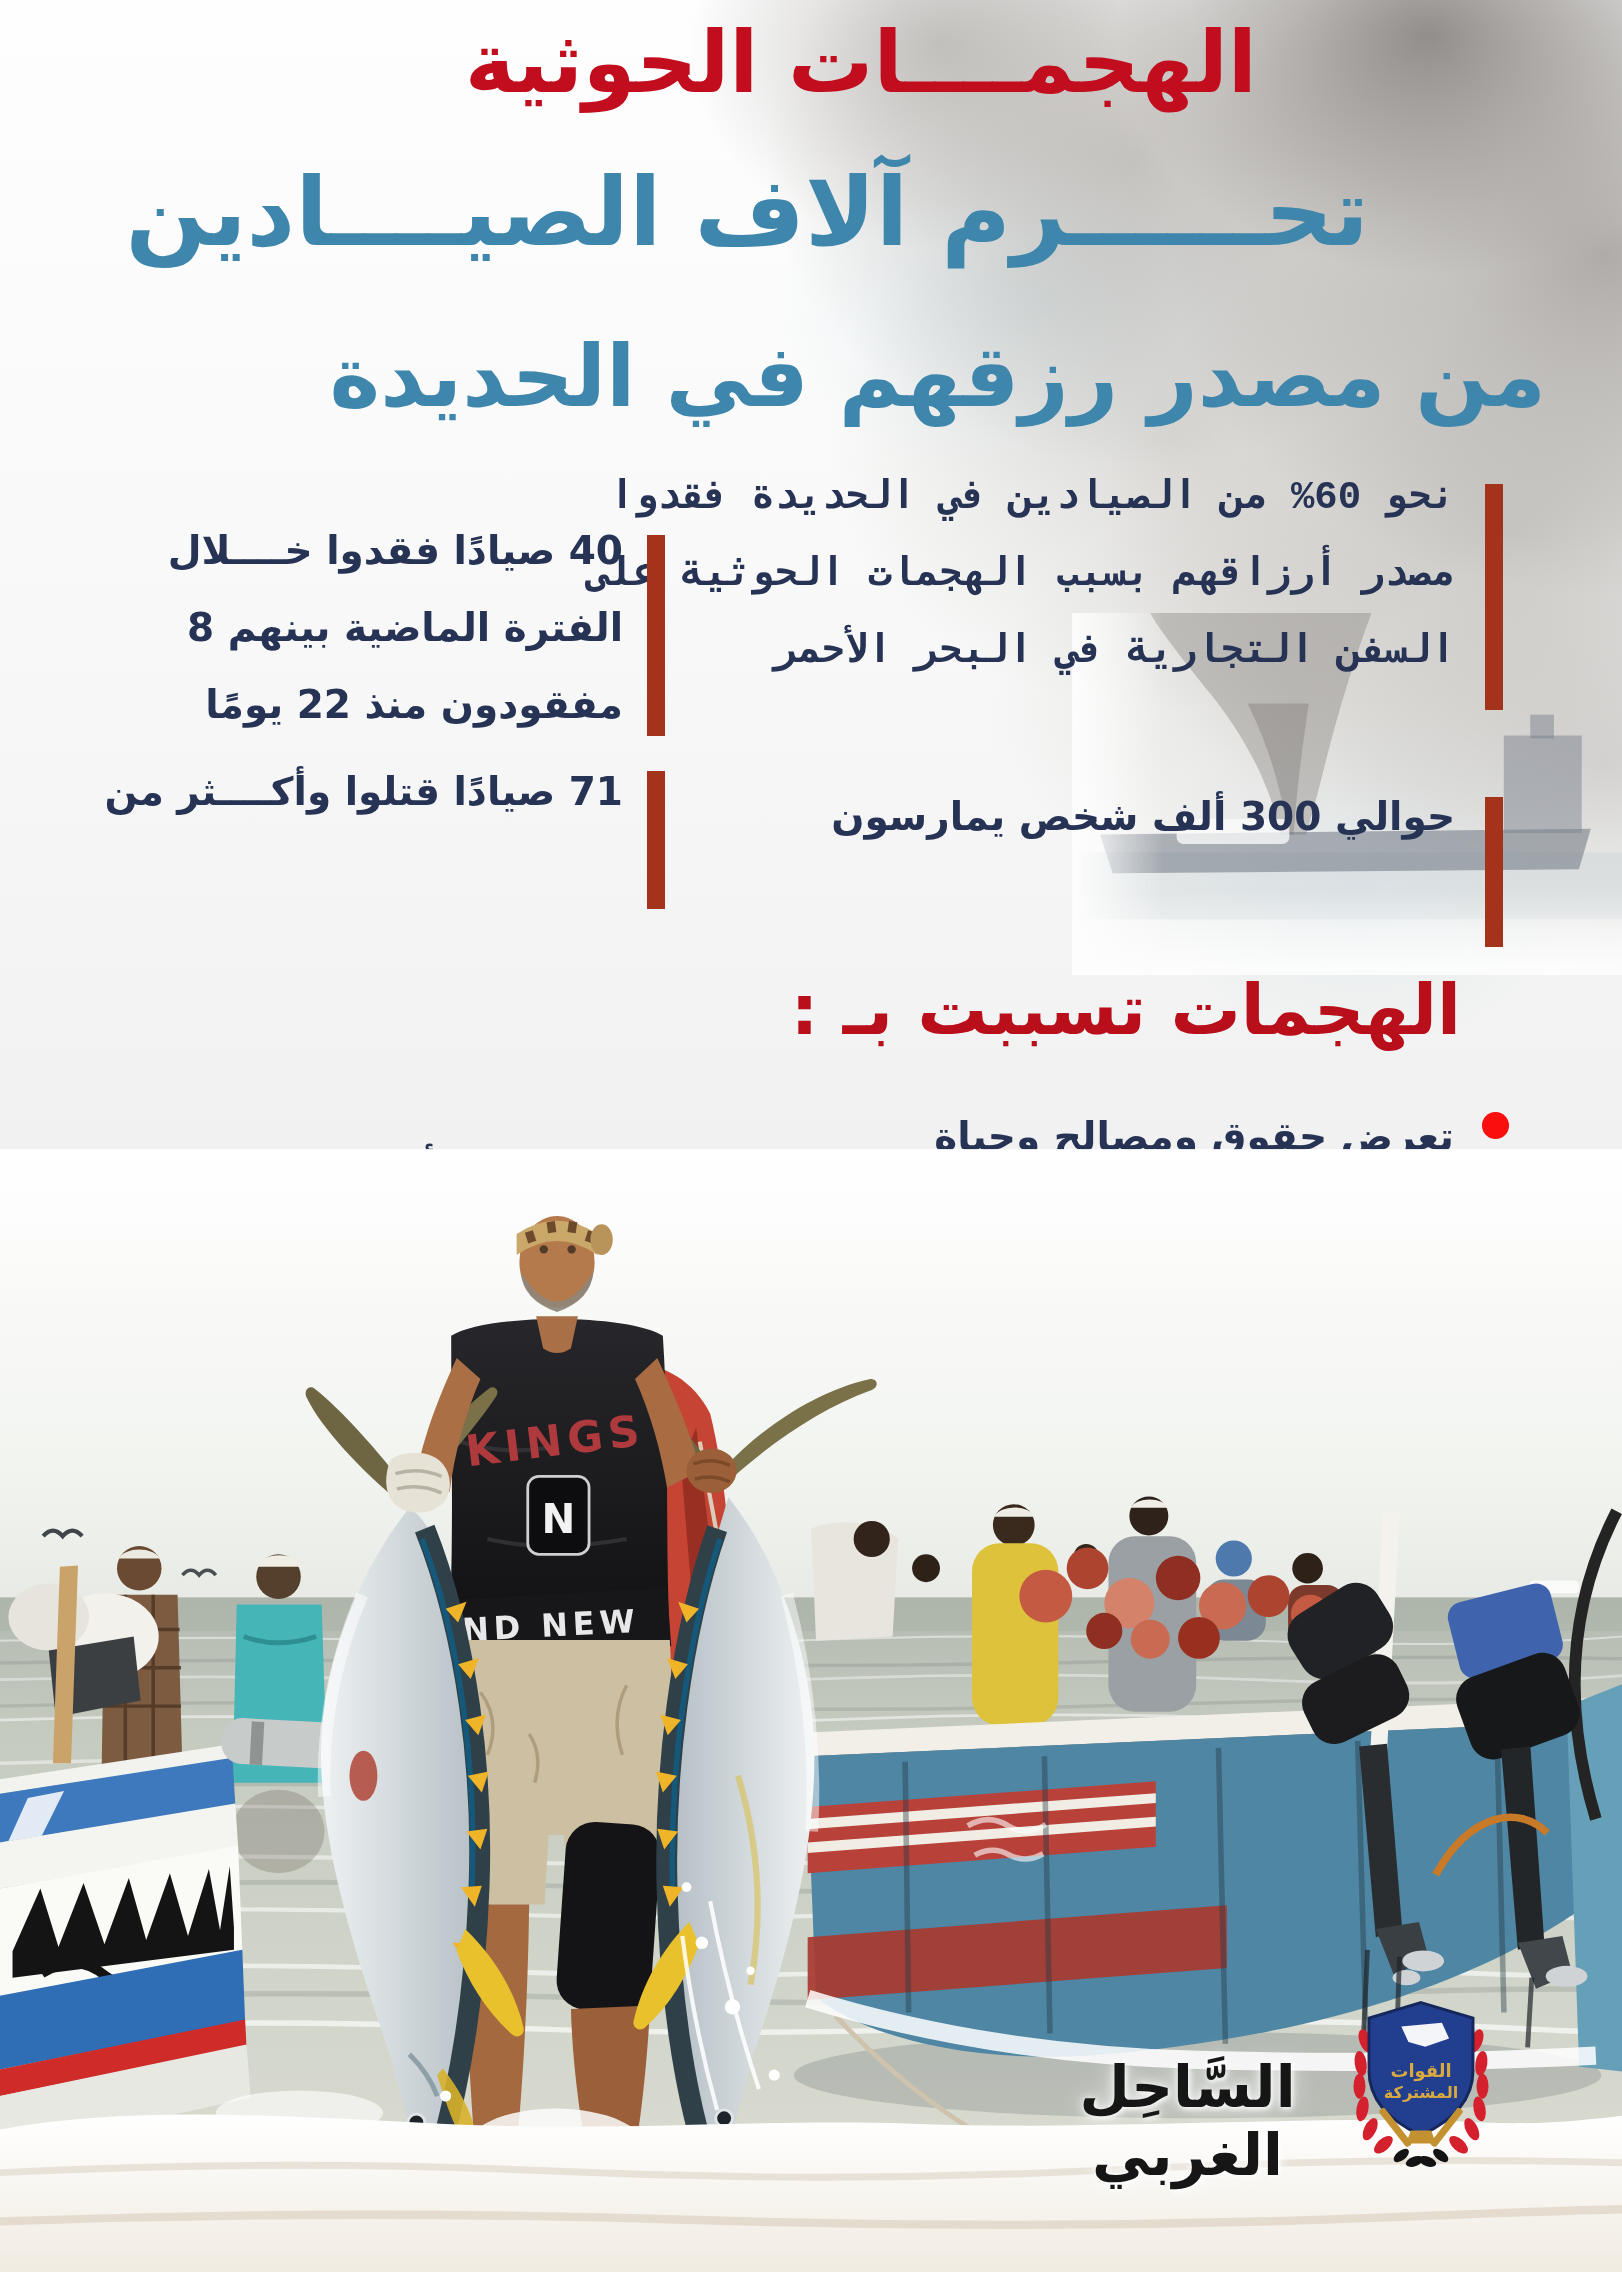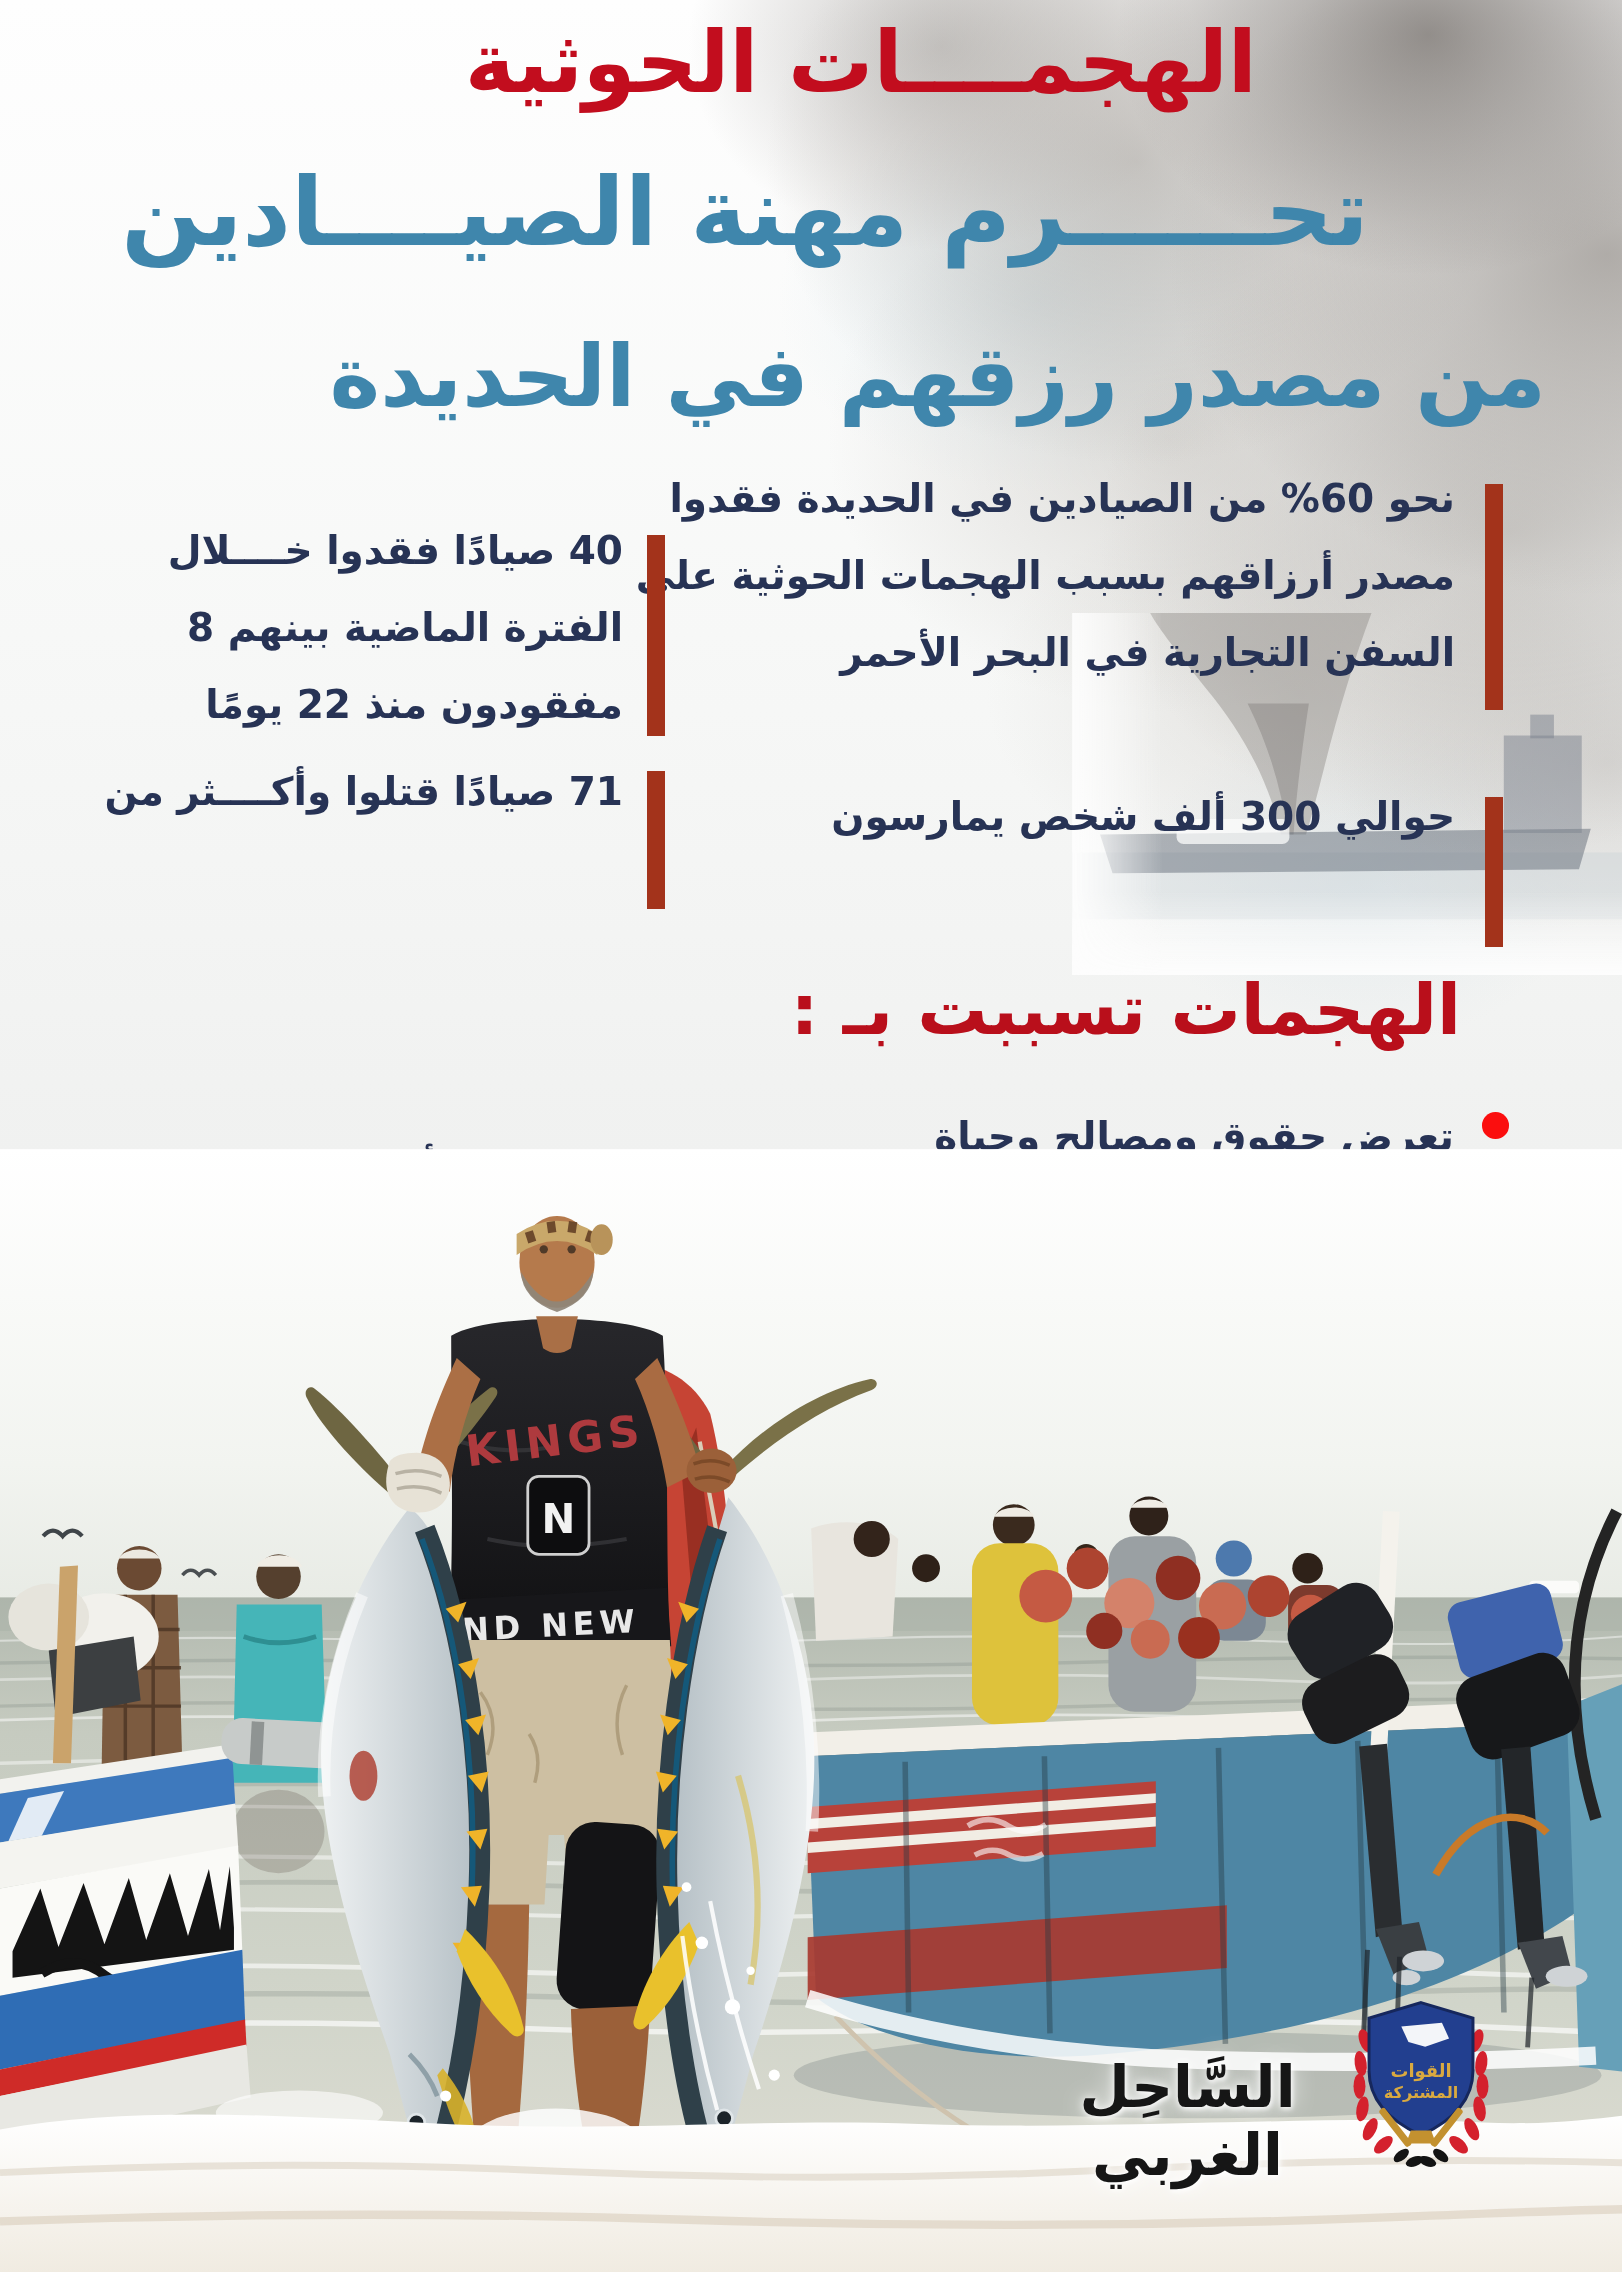--- a/index.html
+++ b/index.html
@@ -61,25 +61,25 @@
     <path d="M310,318 C300,250 282,190 252,130 L340,130 C330,196 322,260 318,318 Z" fill="#6f6b68" opacity="0.42"></path>
     <polygon points="40,318 745,310 728,368 58,374" fill="#4e5865" opacity="0.5"></polygon>
     <rect x="620" y="176" width="112" height="140" fill="#6e7684" opacity="0.5"></rect>
     <rect x="658" y="146" width="34" height="34" fill="#6e7684" opacity="0.5"></rect>
     <rect x="150" y="296" width="162" height="36" rx="10" fill="#ffffff" opacity="0.75"></rect>
     <rect x="0" y="400" width="791" height="120" fill="url(#fadeDown)"></rect>
     <rect x="0" y="0" width="130" height="520" fill="url(#fadeLeft)"></rect>
   </svg>
 
   <div class="t-line title-red ar" style="right:366px;top:12.5px;font-size:85px;">الهجمــــات الحوثية</div>
-  <div class="t-line title-blue ar" style="right:254px;top:157px;font-size:95px;">تحــــــرم مهنة الصيــــادين</div>
+  <div class="t-line title-blue ar" style="right:254px;top:157px;font-size:95px;">تحــــــرم آلاف الصيــــادين</div>
   <div class="t-line title-blue ar" style="right:77px;top:326px;font-size:86px;">من مصدر رزقهم في الحديدة</div>
 
   <div class="bar" style="right:120px;top:484px;height:226px;"></div>
-  <div class="stat ar" style="right:168px;top:460px;">
+  <div class="stat ar" style="right:168px;top:460px;font-family:Liberation Mono, monospace;">
     <div>نحو 60% من الصيادين في الحديدة فقدوا</div>
     <div>مصدر أرزاقهم بسبب الهجمات الحوثية على</div>
     <div>السفن التجارية في البحر الأحمر</div>
   </div>
 
   <div class="bar" style="right:958px;top:535px;height:201px;"></div>
   <div class="stat ar" style="right:1000px;top:512px;">
     <div>40 صيادًا فقدوا خــــلال</div>
     <div>الفترة الماضية بينهم 8</div>
     <div>مفقودون منذ 22 يومًا</div>

